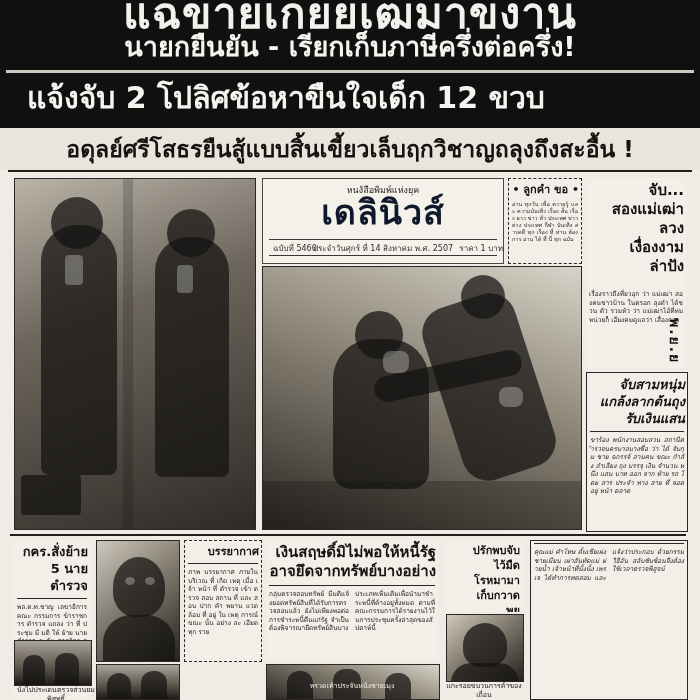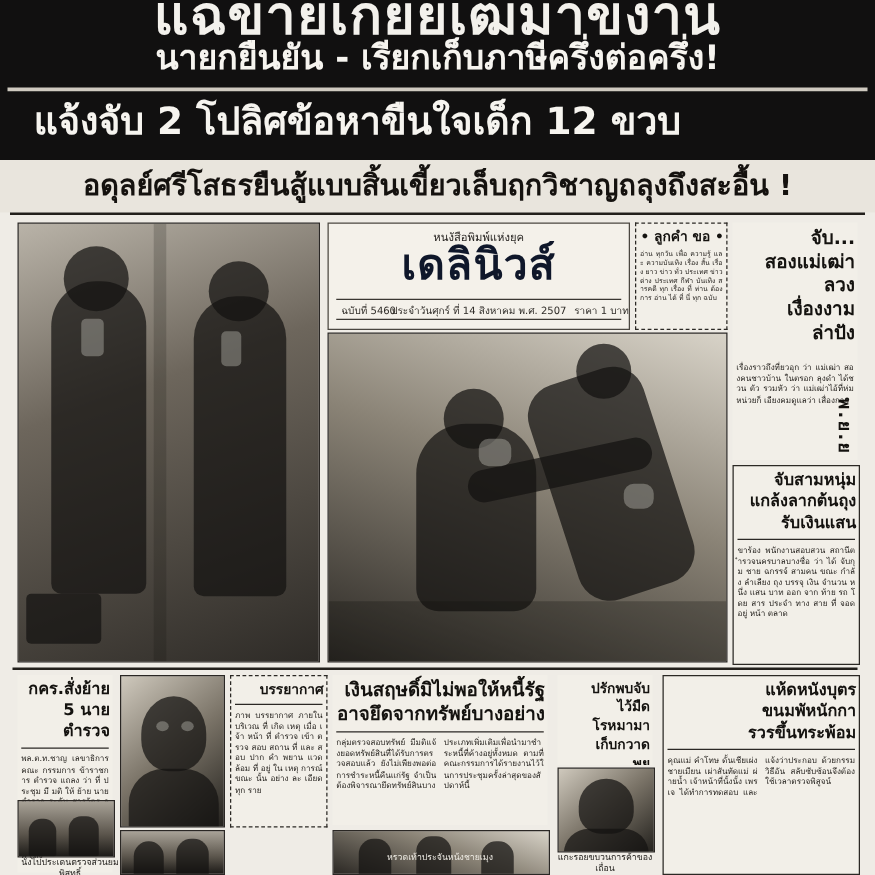--- a/index.html
+++ b/index.html
@@ -151,21 +151,21 @@
     color: #2e2b27;
     white-space: nowrap;
   }
 
   
   .colbox {
     position: absolute;
     background: #f2efe8;
     overflow: hidden;
   }
-  .boxed { border: 1px solid #2b2824; }
+  .boxed { border: 1px solid #2b2824; font-style: italic; }
   .dashed { border: 1px dashed #2b2824; }
   .col-head {
     font-size: 13px;
     font-weight: bold;
     color: #14120f;
     text-align: right;
     line-height: 17px;
     padding: 3px 2px 2px 2px;
     white-space: normal;
   }
@@ -328,20 +328,17 @@
     <div class="rule-h"></div>
     <div class="col-body">เมื่อเช้า วาน นี้ ตำรวจ ท้อง ที่ ได้ รับ แจ้ง เหตุ จาก ชาว บ้าน ว่า พบ ชาย ต้อง สง สัย เดิน วน เวียน อยู่ ใน บริเวณ ซอย เปลี่ยว จึง ได้ นำ กำลัง เข้า ตรวจ ค้น และ ควบ คุม ตัว ไว้ สอบ สวน</div>
   </div>
   <div class="photo ph-grad-c" style="left:446px; top:614px; width:76px; height:66px;">
     <div class="blob" style="left:16px; top:8px; width:44px; height:44px; border-radius:50% 50% 40% 40%;"></div>
     <div class="blob" style="left:4px; top:48px; width:68px; height:22px; border-radius:20px 20px 0 0;"></div>
   </div>
   <div class="caption" style="left:442px; top:682px; width:84px;">แกะรอยขบวนการค้าของเถื่อน</div>
 
   <div class="colbox boxed" style="left:530px; top:540px; width:156px; height:158px;">
-    <div class="col-head" style="white-space:pre-line;">แห้ดหนังบุตร
-ขนมพัหนักกา
-รวรขึ้นทระพ้อม</div>
     <div class="rule-h"></div>
     <div class="col-body" style="columns:2; column-gap:6px;">คุณแม่ คำโทษ ดั้นเชียเผ่งชายเมียน เผ่าสันทัดแม่ ผ่ายน้ำ เจ้าหน้าที่นั้งนั้ง เพรเจ ได้ทำการทดสอบ และแจ้งว่าประกอบ ด้วยกรรมวิธีอัน สลับซับซ้อนจึงต้อง ใช้เวลาตรวจพิสูจน์</div>
   </div>
 
 </div>
 
 </body></html>

